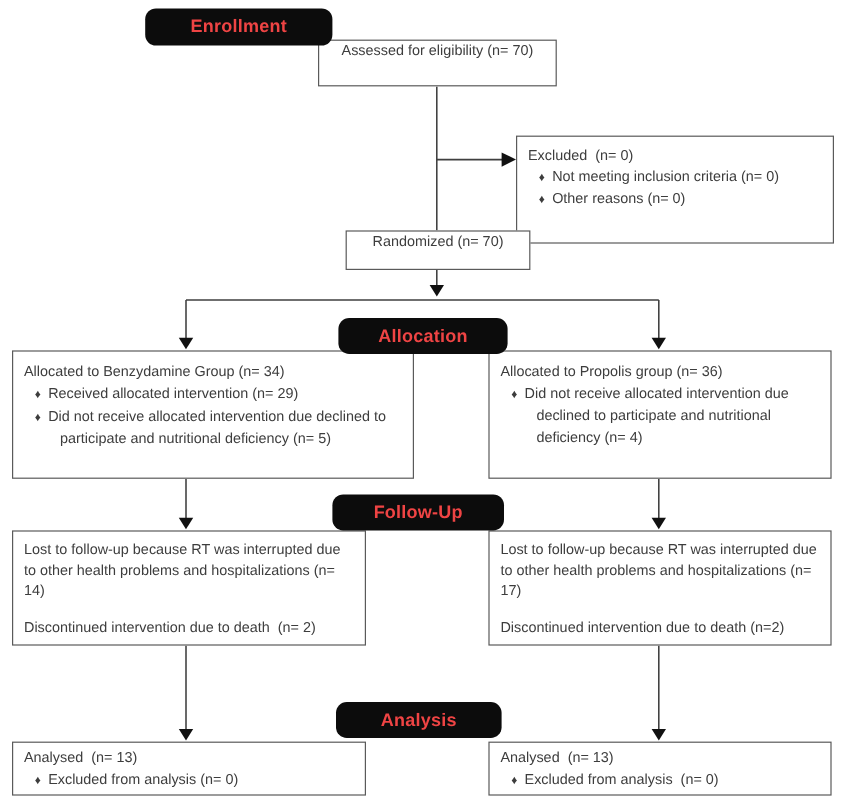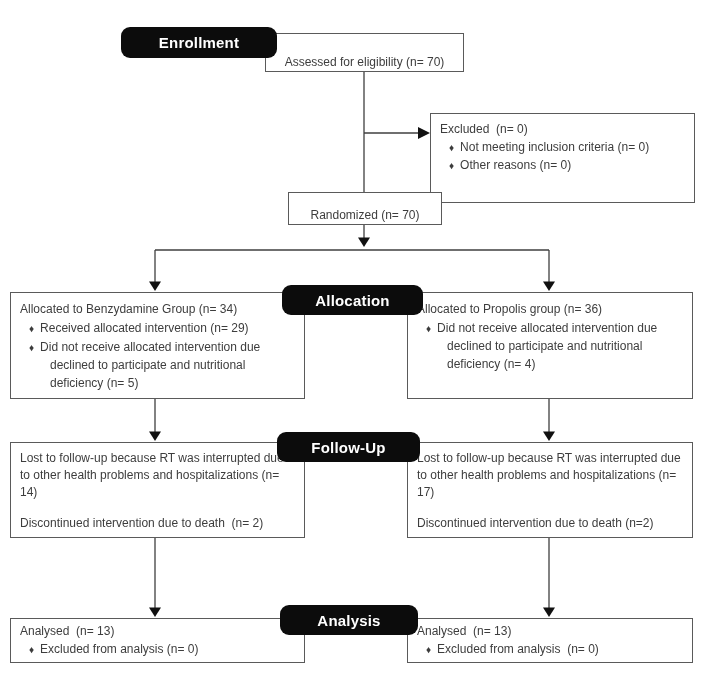--- a/index.html
+++ b/index.html
@@ -7,45 +7,45 @@
     position:relative; width:701px; height:673px; background:#ffffff;
     font-family:"Liberation Sans", sans-serif; color:#3d3d3d; overflow:hidden;
   }
   svg.connectors { position:absolute; left:0; top:0; z-index:1; }
   .box {
     position:absolute; box-sizing:border-box; background:#ffffff;
     border:1px solid #5a5a5a; font-size:12px; line-height:1.45;
     color:#3d3d3d; z-index:2;
   }
   .box .t, .box .p, .box .b { white-space:pre-wrap; }
-  .center { display:flex; align-items:flex-end; justify-content:center; text-align:center; }
+  .center { display:flex; align-items:flex-start; justify-content:center; text-align:center; }
   .stage-label {
-    position:absolute; box-sizing:border-box; background:#0c0c0c; color:#ffffff;
+    position:absolute; box-sizing:border-box; background:#0c0c0c; color:#ef4444;
     font-weight:bold; font-size:15px; letter-spacing:0.2px;
     display:flex; align-items:center; justify-content:center;
-    border-radius:9px; z-index:3;margin-top:20px;
+    border-radius:9px; z-index:3;
   }
   .pad { padding:7px 9px; }
   .li { padding-left:30px; text-indent:-21px; margin-top:1px; }
   .li-s { padding-left:22px; text-indent:-13px; }
   .b { padding-right:6px; font-size:10px; }
   .title { margin-bottom:1px; }
   .p2 { margin-top:14px; }
 
   
   #lbl-enrollment { left:121px; top:7px;  width:156px; height:31px; }
   #lbl-allocation { left:282px; top:265px; width:141px; height:30px; }
   #lbl-followup   { left:277px; top:412px; width:143px; height:30px;justify-content:center; }
   #lbl-analysis   { left:280px; top:585px; width:138px; height:30px; }
 
   #box-assessed   { left:265px; top:33px;  width:199px; height:39px; }
   #box-excluded   { left:430px; top:88px;  width:265px; height:90px;margin-top:25px; }
   #box-randomized { left:288px; top:192px; width:154px; height:33px; }
 
-  #box-alloc-left  { left:10px;  top:292px; width:295px; height:107px; line-height:1.5; }
+  #box-alloc-left  { left:10px;  top:292px; width:335px; height:107px; line-height:1.5; }
   #box-alloc-right { left:407px; top:292px; width:286px; height:107px; line-height:1.5; }
   #box-fu-left     { left:10px;  top:442px; width:295px; height:96px;  line-height:1.42; }
   #box-fu-right    { left:407px; top:442px; width:286px; height:96px;  line-height:1.42; }
   #box-an-left     { left:10px;  top:618px; width:295px; height:45px;  padding-top:4px; }
   #box-an-right    { left:407px; top:618px; width:286px; height:45px;  padding-top:4px; }
 </style>
 </head>
 <body>
 
 <div class="stage">

